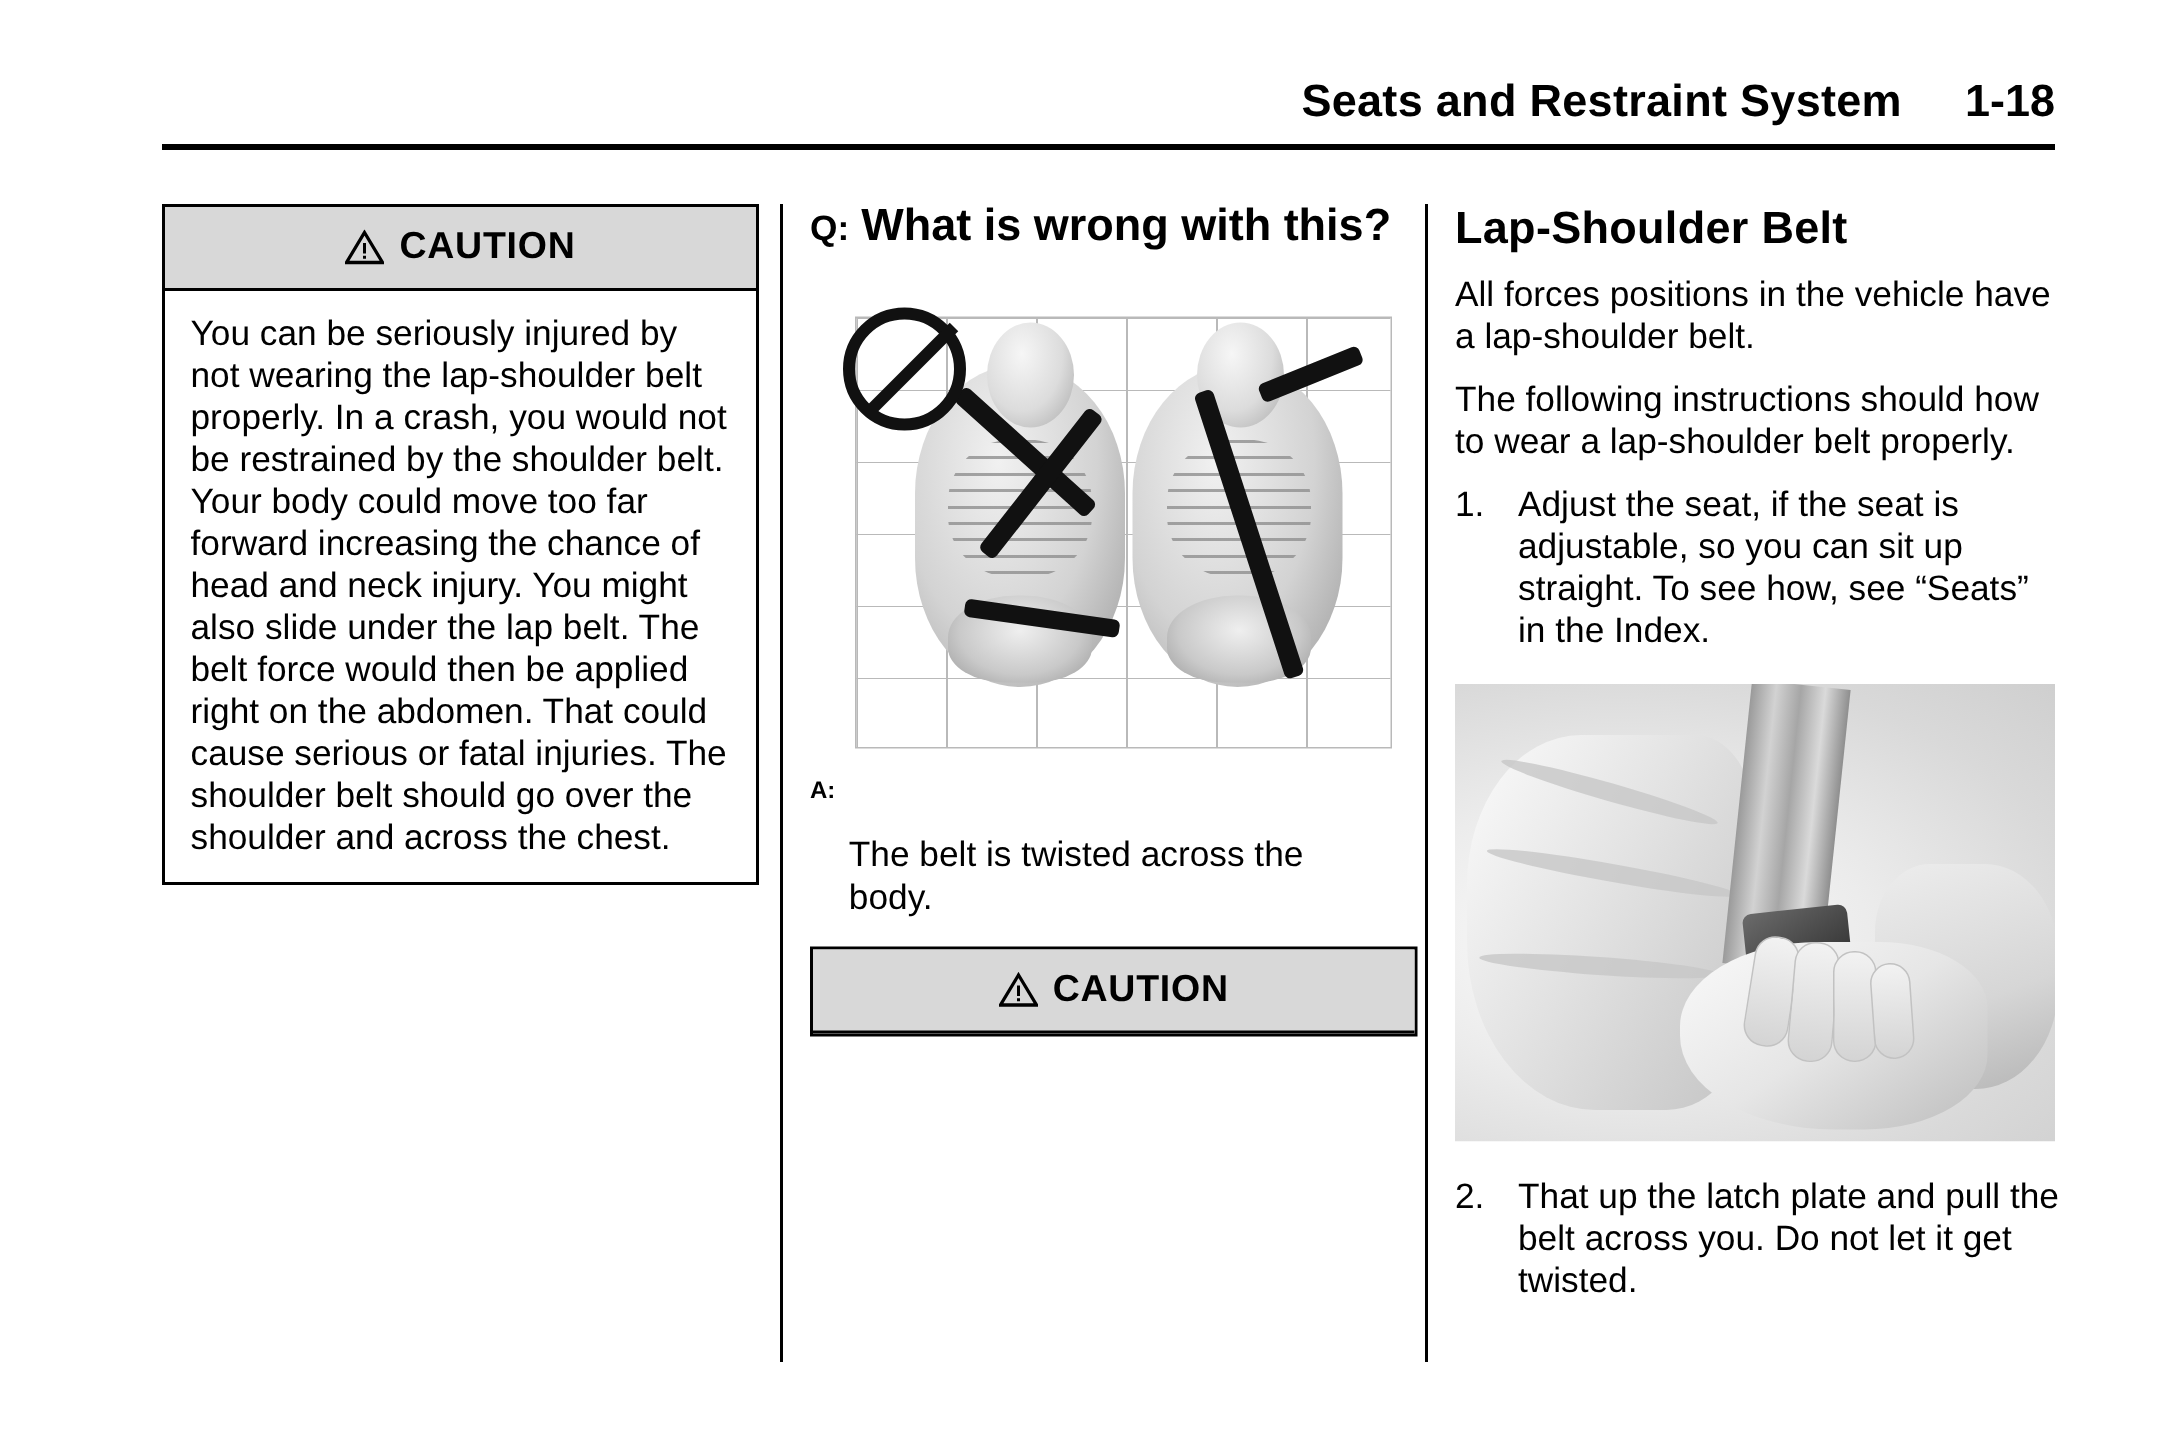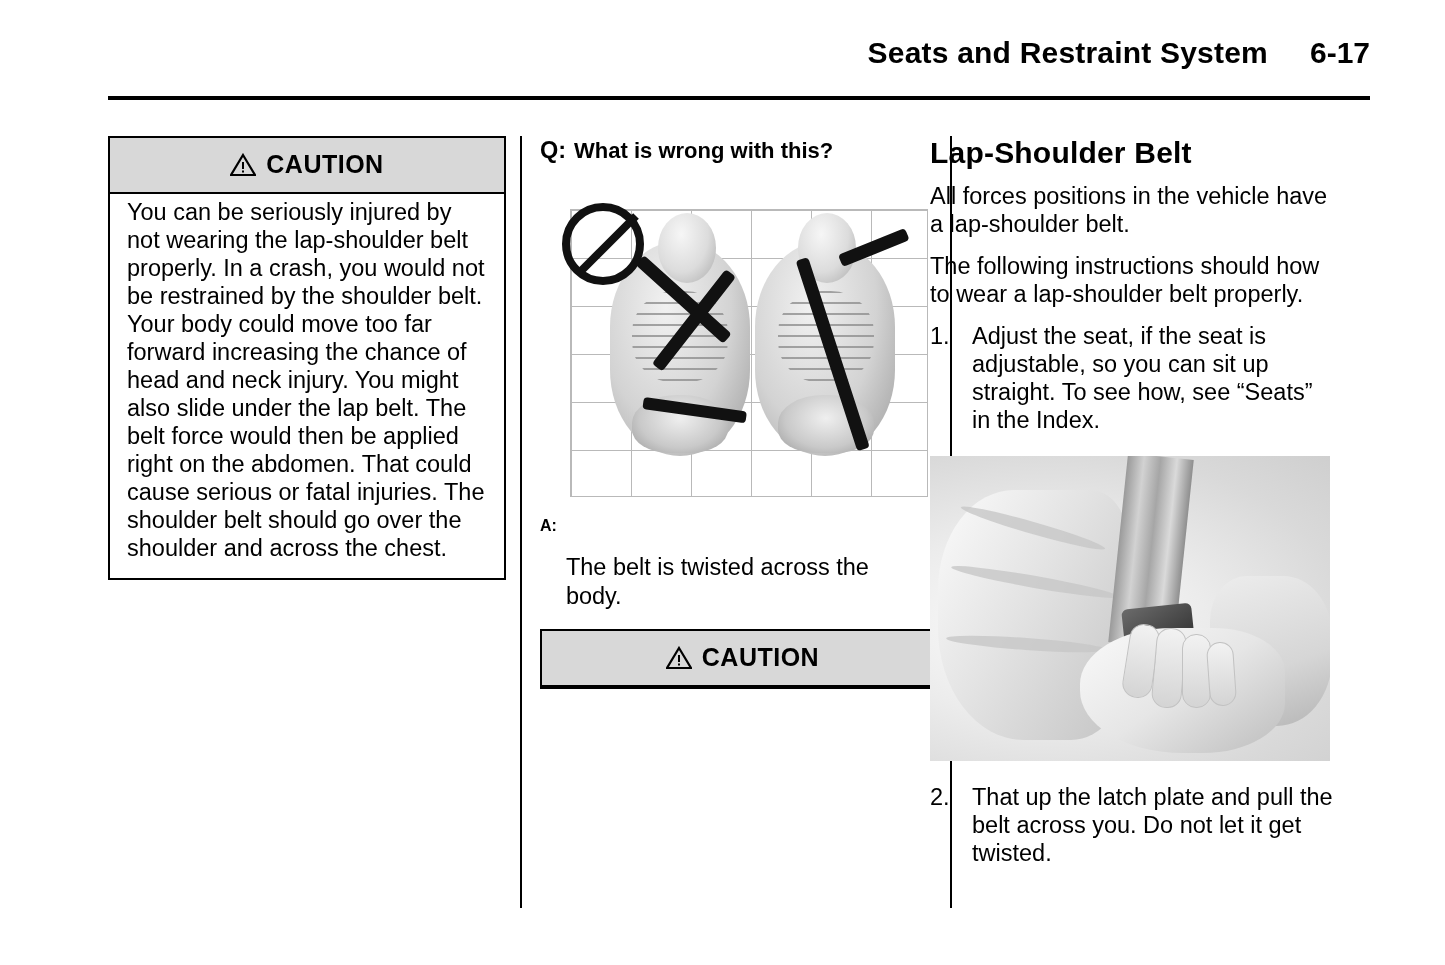--- a/index.html
+++ b/index.html
@@ -12,21 +12,21 @@
     height: 965px;
     font-family: "Liberation Sans", sans-serif;
     color: #000000;
     position: relative;
     overflow: hidden;
   }
 
   
   .page-header {
     position: absolute;
-    top: 36px;
+    top: 51px;
     left: 108px;
     width: 1262px;
     display: flex;
     justify-content: flex-end;
     align-items: flex-end;
   }
   .header-title {
     font-size: 30px;
     font-weight: bold;
     letter-spacing: 0.2px;
@@ -53,21 +53,21 @@
     width: 1265px;
     height: 780px;
   }
   .col {
     position: absolute;
     top: 0;
     height: 780px;
   }
   .col-1 { left: 0; width: 398px; }
   .col-2 { left: 432px; width: 405px; }
-  .col-3 { left: 822px; width: 403px; }
+  .col-3 { left: 862px; width: 403px; }
 
   .col-divider {
     position: absolute;
     top: 0;
     width: 2px;
     background: #000000;
     height: 772px;
   }
   .divider-1 { left: 412px; }
   .divider-2 { left: 842px; }
@@ -92,41 +92,41 @@
     gap: 10px;
   }
   .warn-tri {
     display: inline-block;
     width: 26px;
     height: 24px;
     position: relative;
   }
   .warn-tri svg { display: block; }
   .caution-body {
-    padding: 4px 17px 16px 17px;
+    padding: 14px 17px 16px 17px;
     font-size: 23.5px;
     line-height: 28px;
   }
   .caution-body p { margin: 0; }
 
   
   .qa-line {
     font-size: 23.5px;
     line-height: 29px;
     display: flex;
     align-items: baseline;
   }
   .qa-label {
     font-weight: bold;
     margin-right: 8px;
     flex: 0 0 auto;
   }
   .q-text {
     font-weight: bold;
-    font-size: 22px;
+    font-size: 30px;
   }
   .a-text {
     font-size: 23.5px;
     line-height: 29px;
   }
   .a-block {
     margin-top: 16px;
     display: flex;
     align-items: flex-start;
   }
@@ -312,21 +312,21 @@
   }
   .num-item .txt {
     flex: 1 1 auto;
   }
 </style>
 </head>
 <body>
 
 <div class="page-header">
   <span class="header-title">Seats and Restraint System</span>
-  <span class="header-page">6-17</span>
+  <span class="header-page">1-18</span>
 </div>
 <div class="header-rule"></div>
 
 <div class="columns">
 
   <div class="col-divider divider-1"></div>
   <div class="col-divider divider-2"></div>
 
   <div class="col col-1">
     <div class="caution-box">

